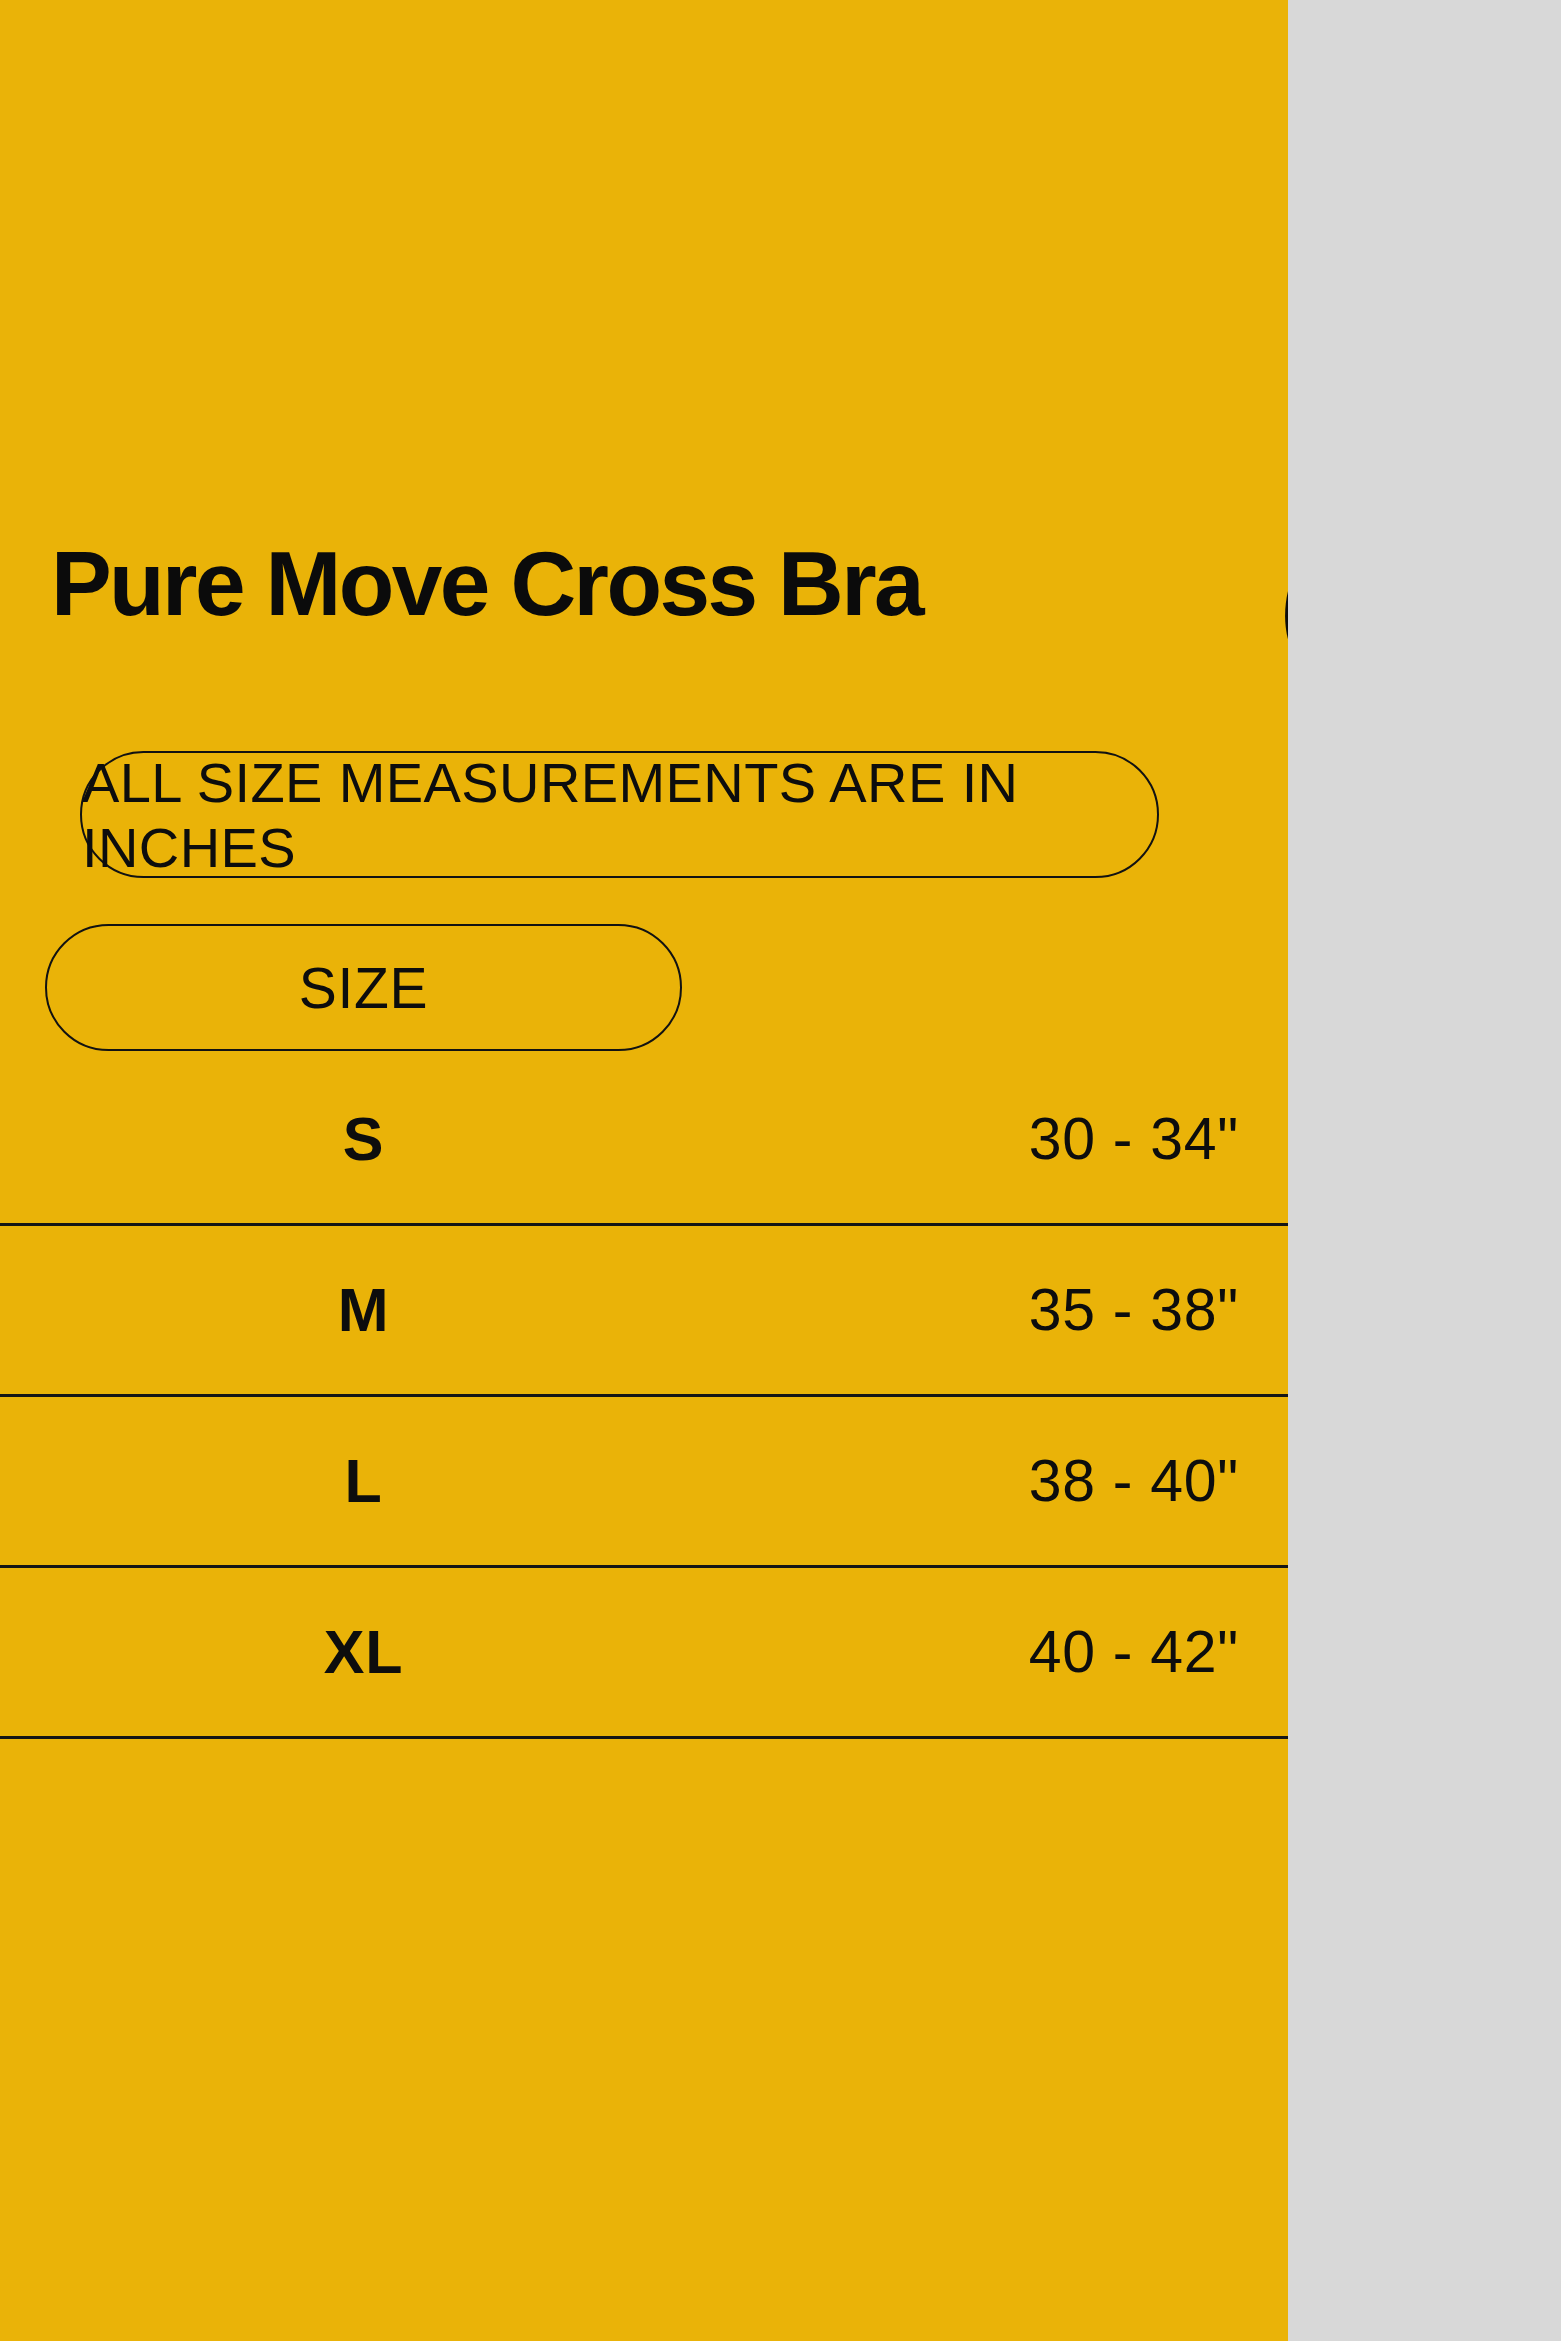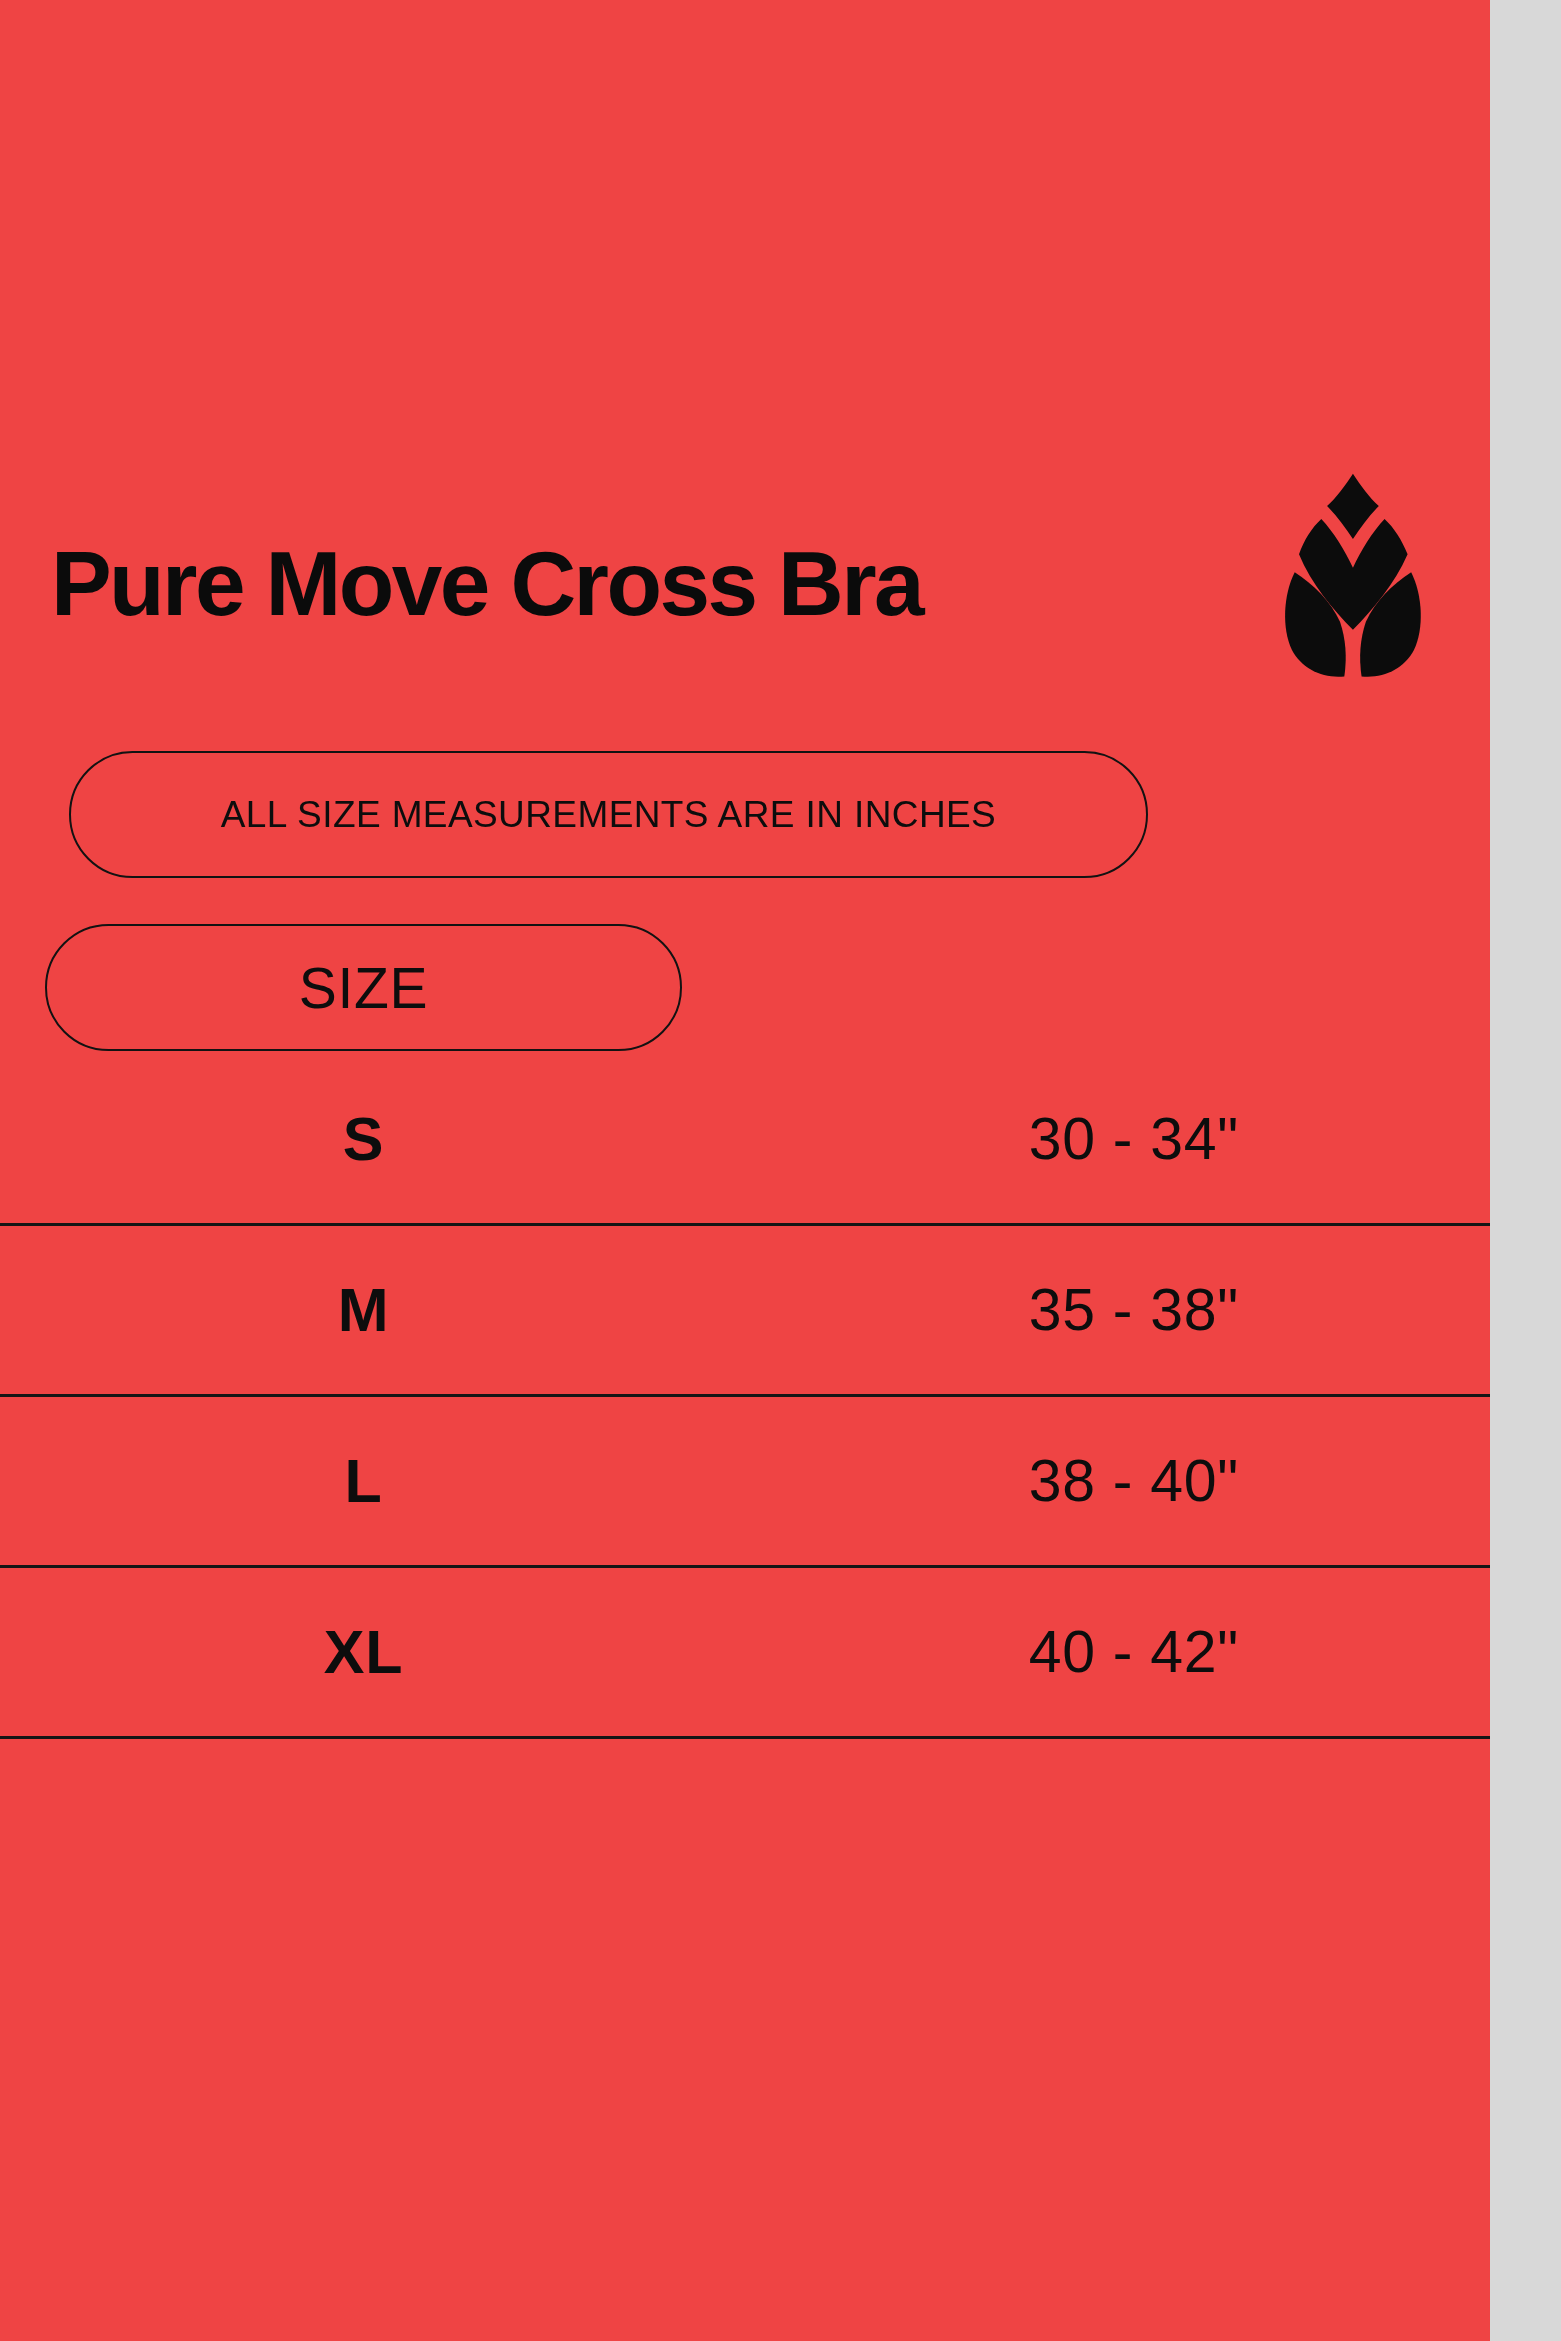--- a/index.html
+++ b/index.html
@@ -4,22 +4,22 @@
 <style>
   html, body { margin: 0; padding: 0; }
   body {
     width: 1562px; height: 2342px;
     background: #d8d8d8;
     font-family: "Liberation Sans", sans-serif;
     color: #0d0d0d;
   }
   .page {
     position: relative;
-    width: 1490px; height: 2342px;
-    background: #ef4444;
+    width: 1288px; height: 2342px;
+    background: #eab308;
     overflow: hidden;
   }
   .title {
     position: absolute;
     left: 51px; top: 538px;
     margin: 0;
     font-size: 91px;
     font-weight: bold;
     letter-spacing: -2.6px;
     line-height: 91px;
@@ -36,23 +36,23 @@
     position: absolute;
     border: 2.9px solid #121212;
     border-radius: 70px;
     background: transparent;
     display: flex;
     align-items: center;
     justify-content: center;
     box-sizing: border-box;
   }
   .note-pill {
-    left: 69px; top: 751px;
+    left: 80px; top: 751px;
     width: 1079px; height: 127px;
-    font-size: 37px;
+    font-size: 56px;
     letter-spacing: 0.4px;
     font-weight: normal;
   }
   .size-pill {
     left: 45px; top: 924px;
     width: 637px; height: 127px;
     font-size: 57px;
     font-weight: normal;
     letter-spacing: 0.7px;
   }

